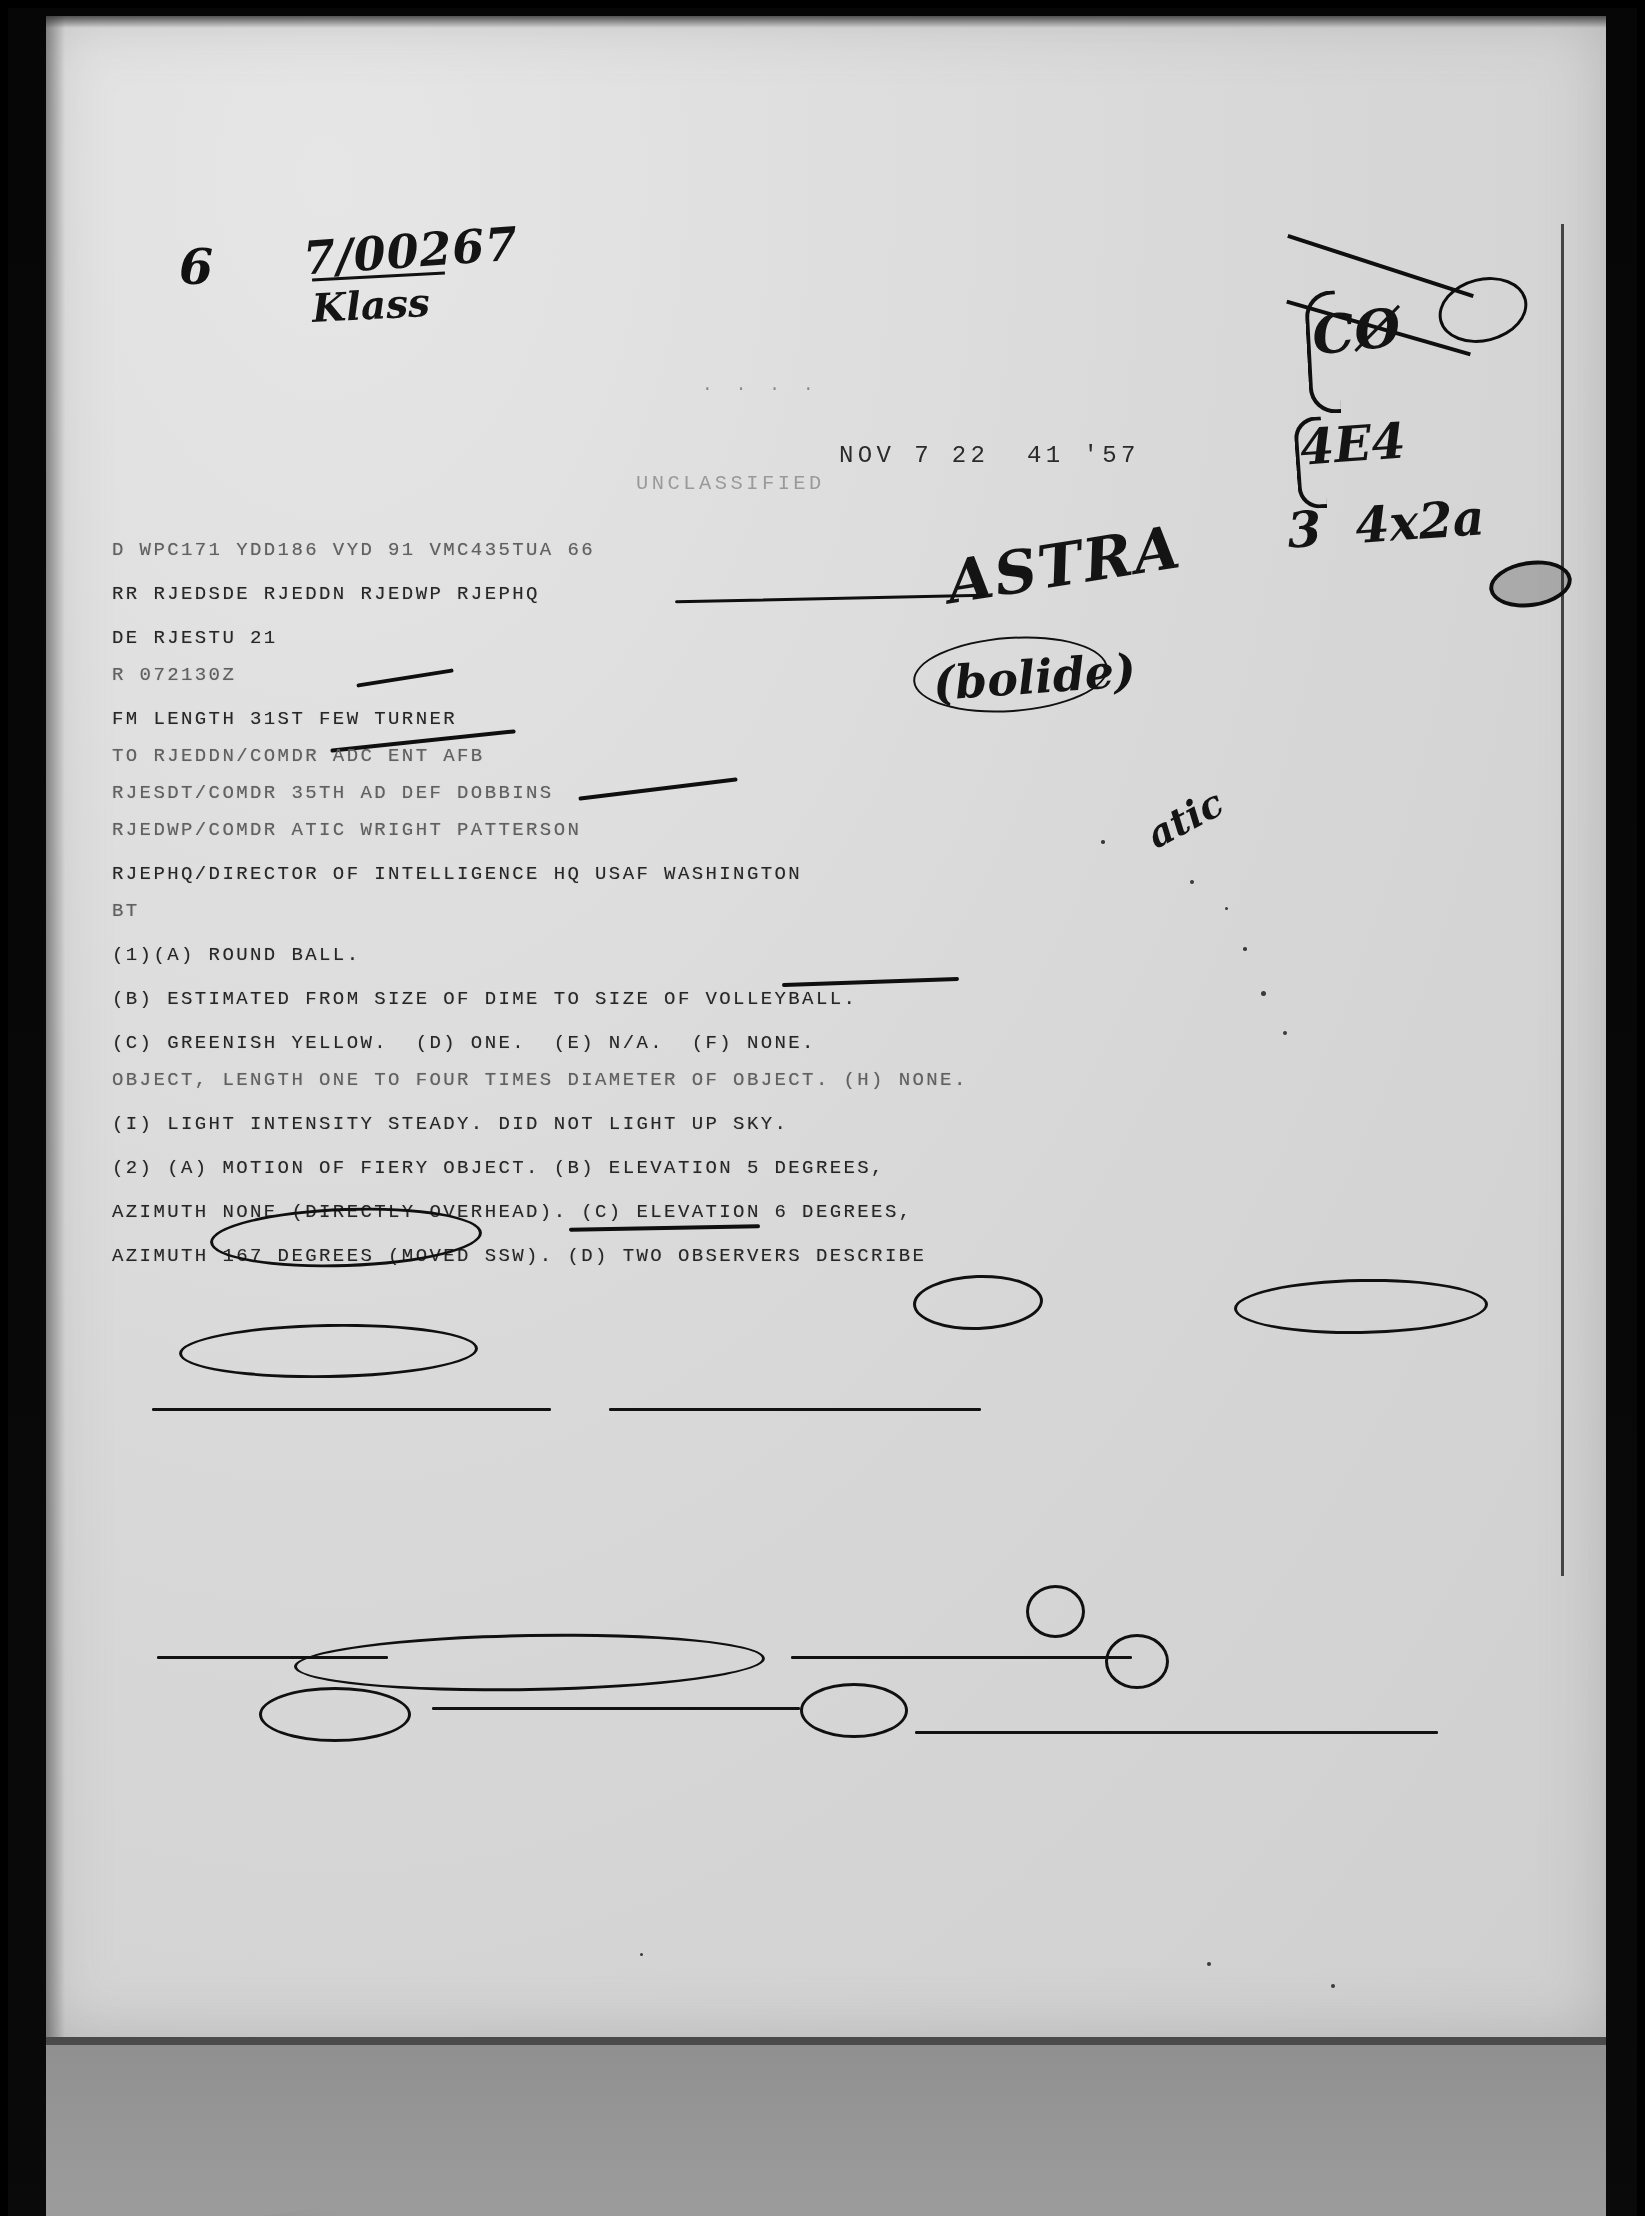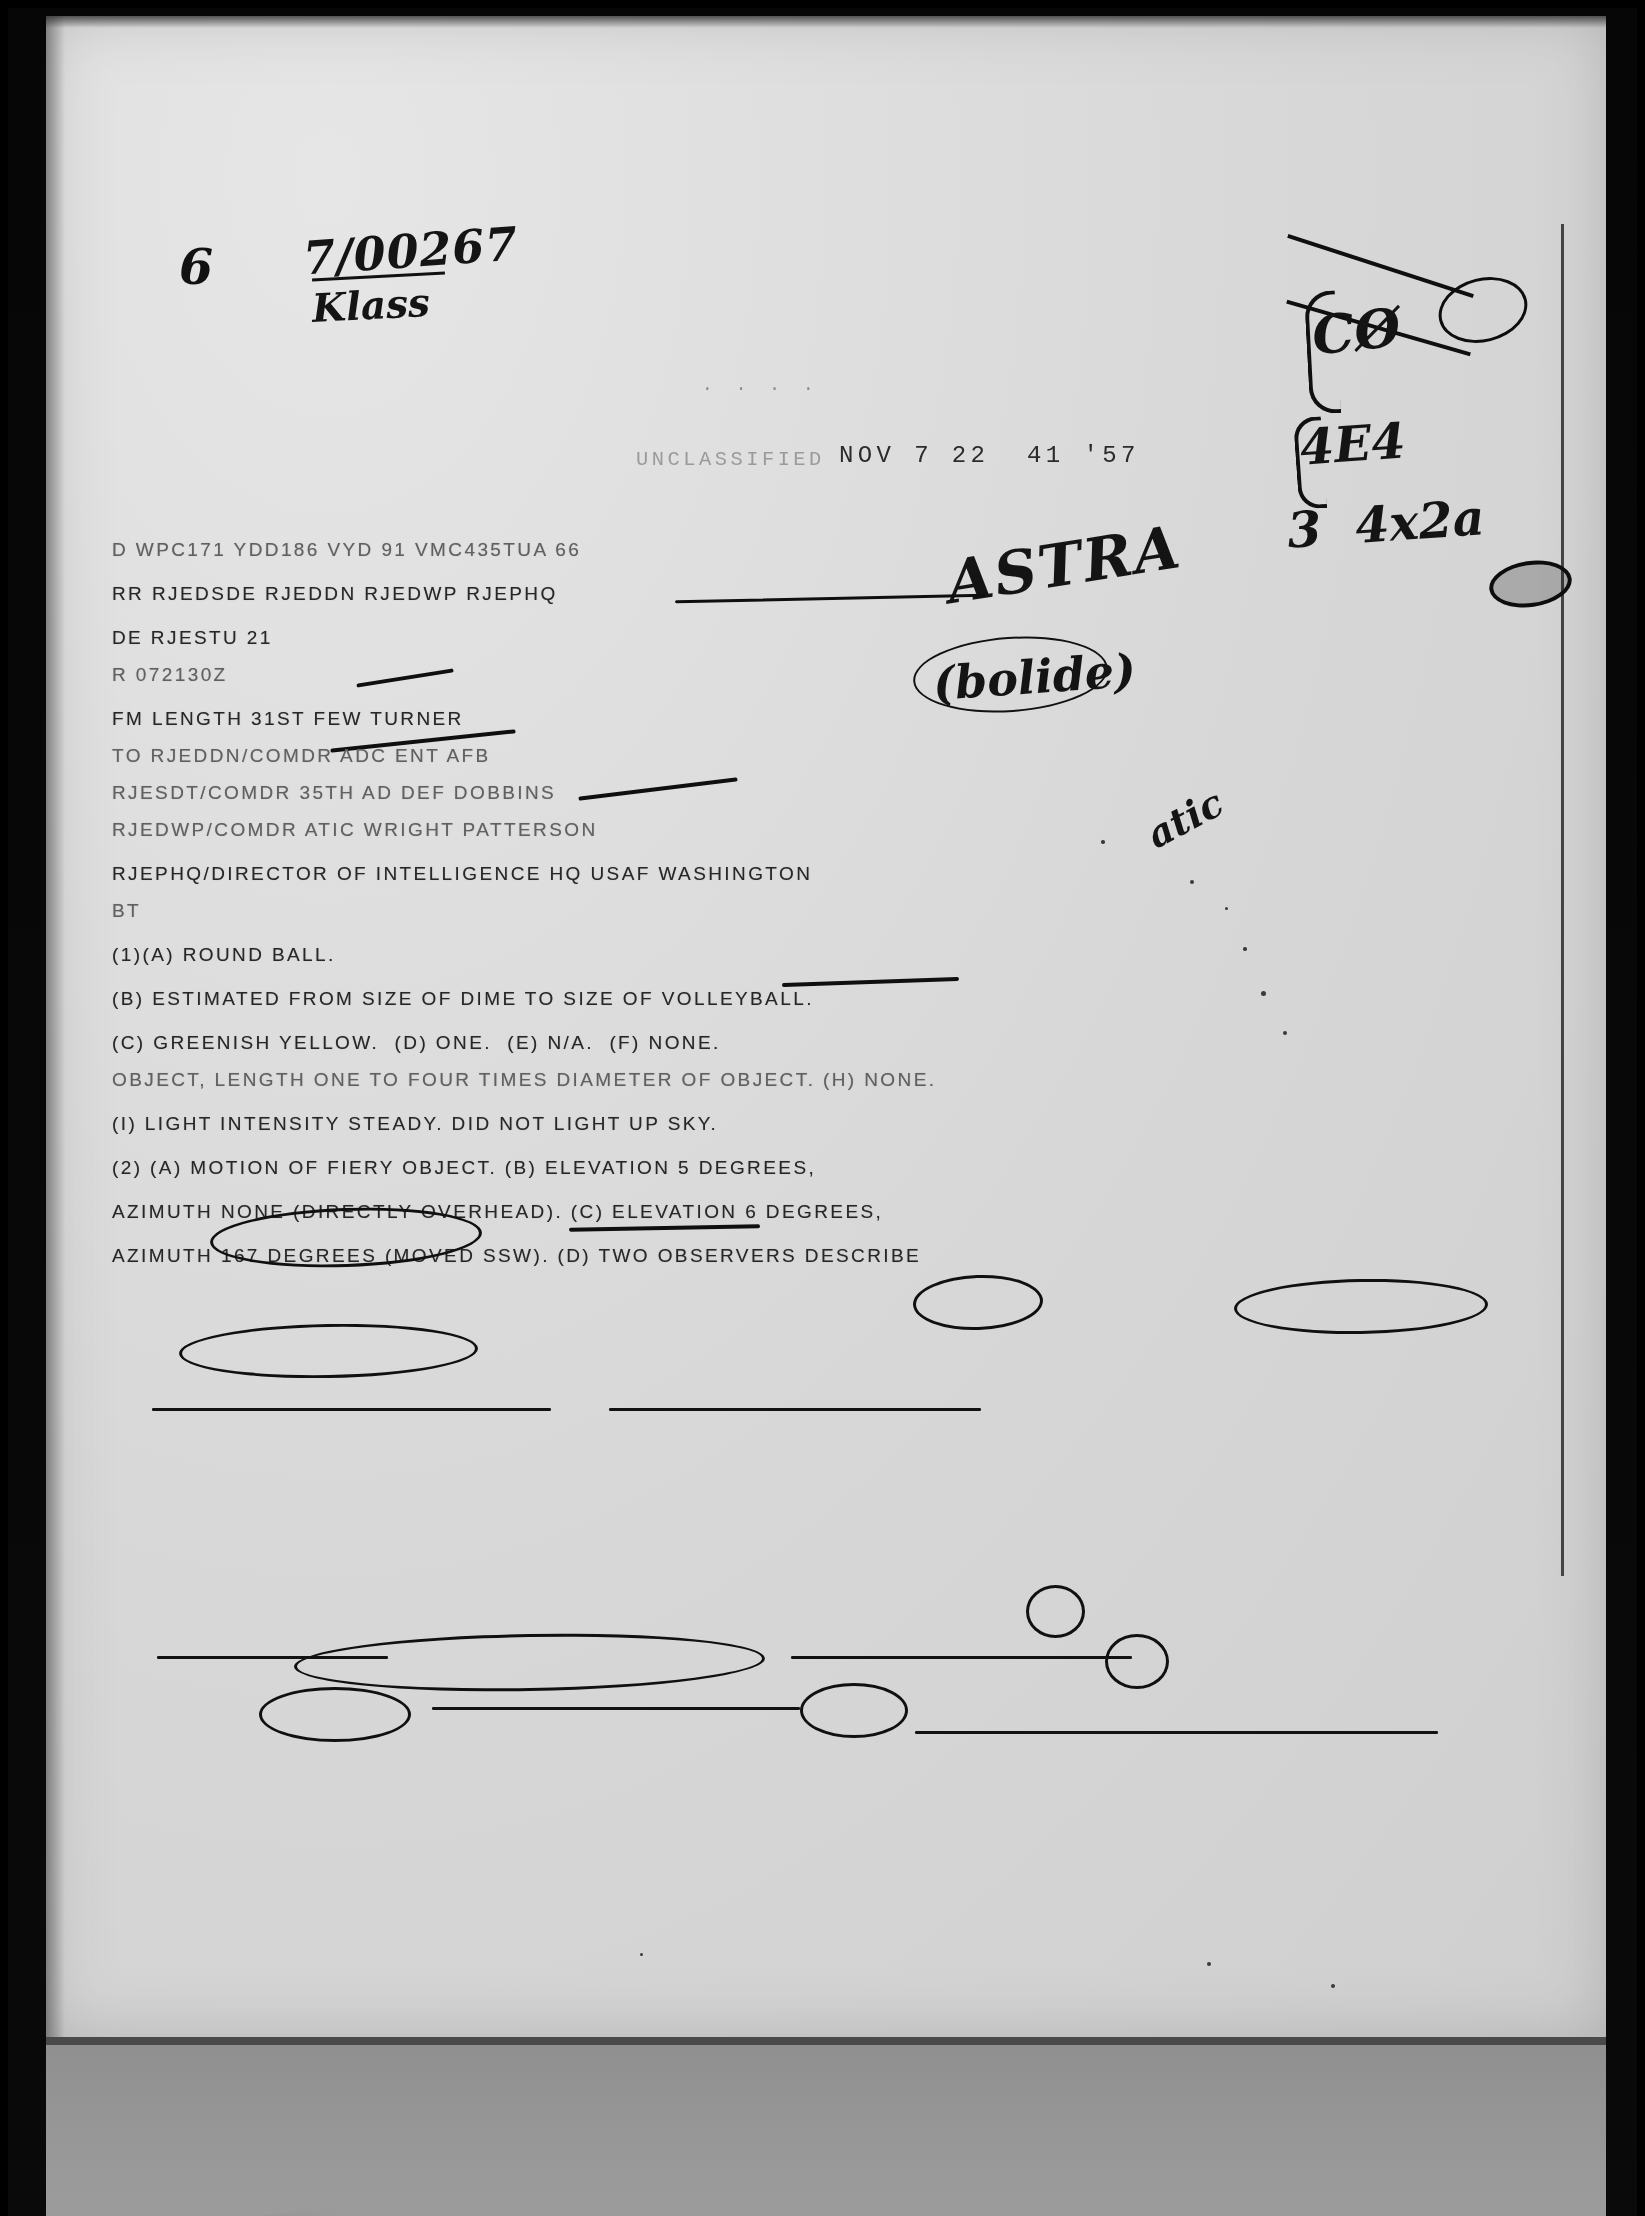--- a/index.html
+++ b/index.html
@@ -105,41 +105,41 @@
     top: 523px;
     width: 1418px;
   }
   #body-block .line {
     position: relative;
     height: 37px;
     color: #3d3d3d;
     font-size: 19px;
     letter-spacing: 2.4px;
     white-space: pre;
-    font-family: Liberation Sans, sans-serif;
+    font-family: Liberation Mono, monospace;
     text-shadow: 0 0 0.9px rgba(100,100,100,0.5);
   }
   #body-block .line.f { color: #616161; }
   #body-block .line.d { color: #272727; margin-top: 7px; }
 
   
   #datestamp {
     position: absolute;
     left: 793px;
     top: 426px;
     font-family: "Liberation Mono", monospace;
     font-size: 24px;
     letter-spacing: 4.4px;
     color: #2b2b2b;
     white-space: pre;
   }
   #stamp-ghost {
     position: absolute;
     left: 590px;
-    top: 432px;
+    top: 456px;
     font-family: "Liberation Mono", monospace;
     font-size: 20.4px;
     letter-spacing: 3.5px;
     color: #9a9a9a;
     white-space: pre;
   }
   #stamp-dots {
     position: absolute;
     left: 656px;
     top: 359px;

